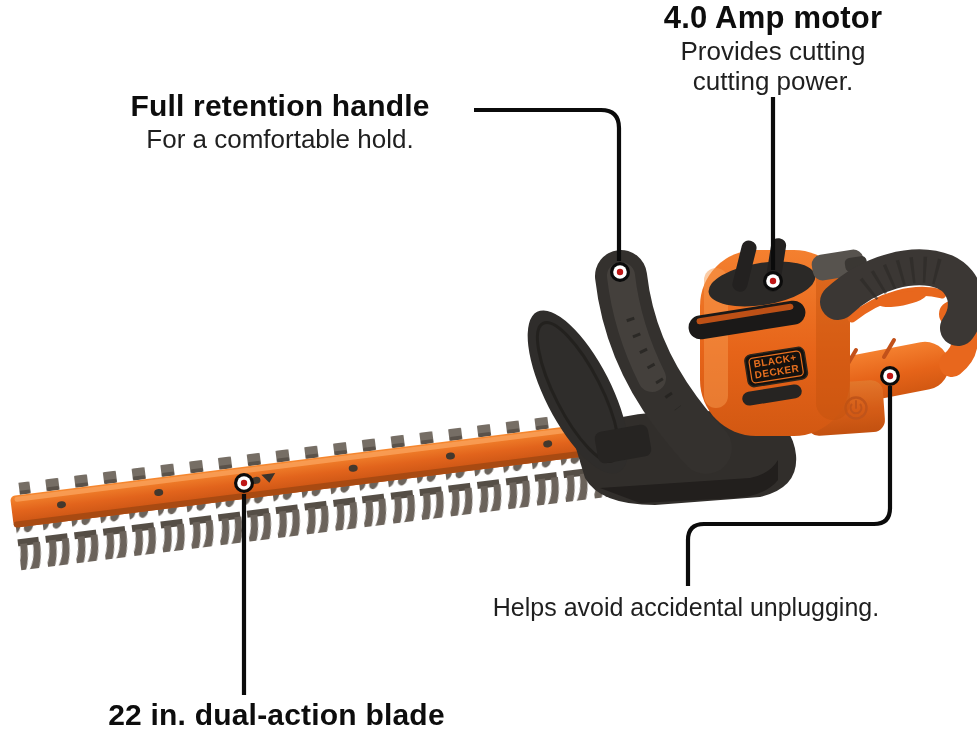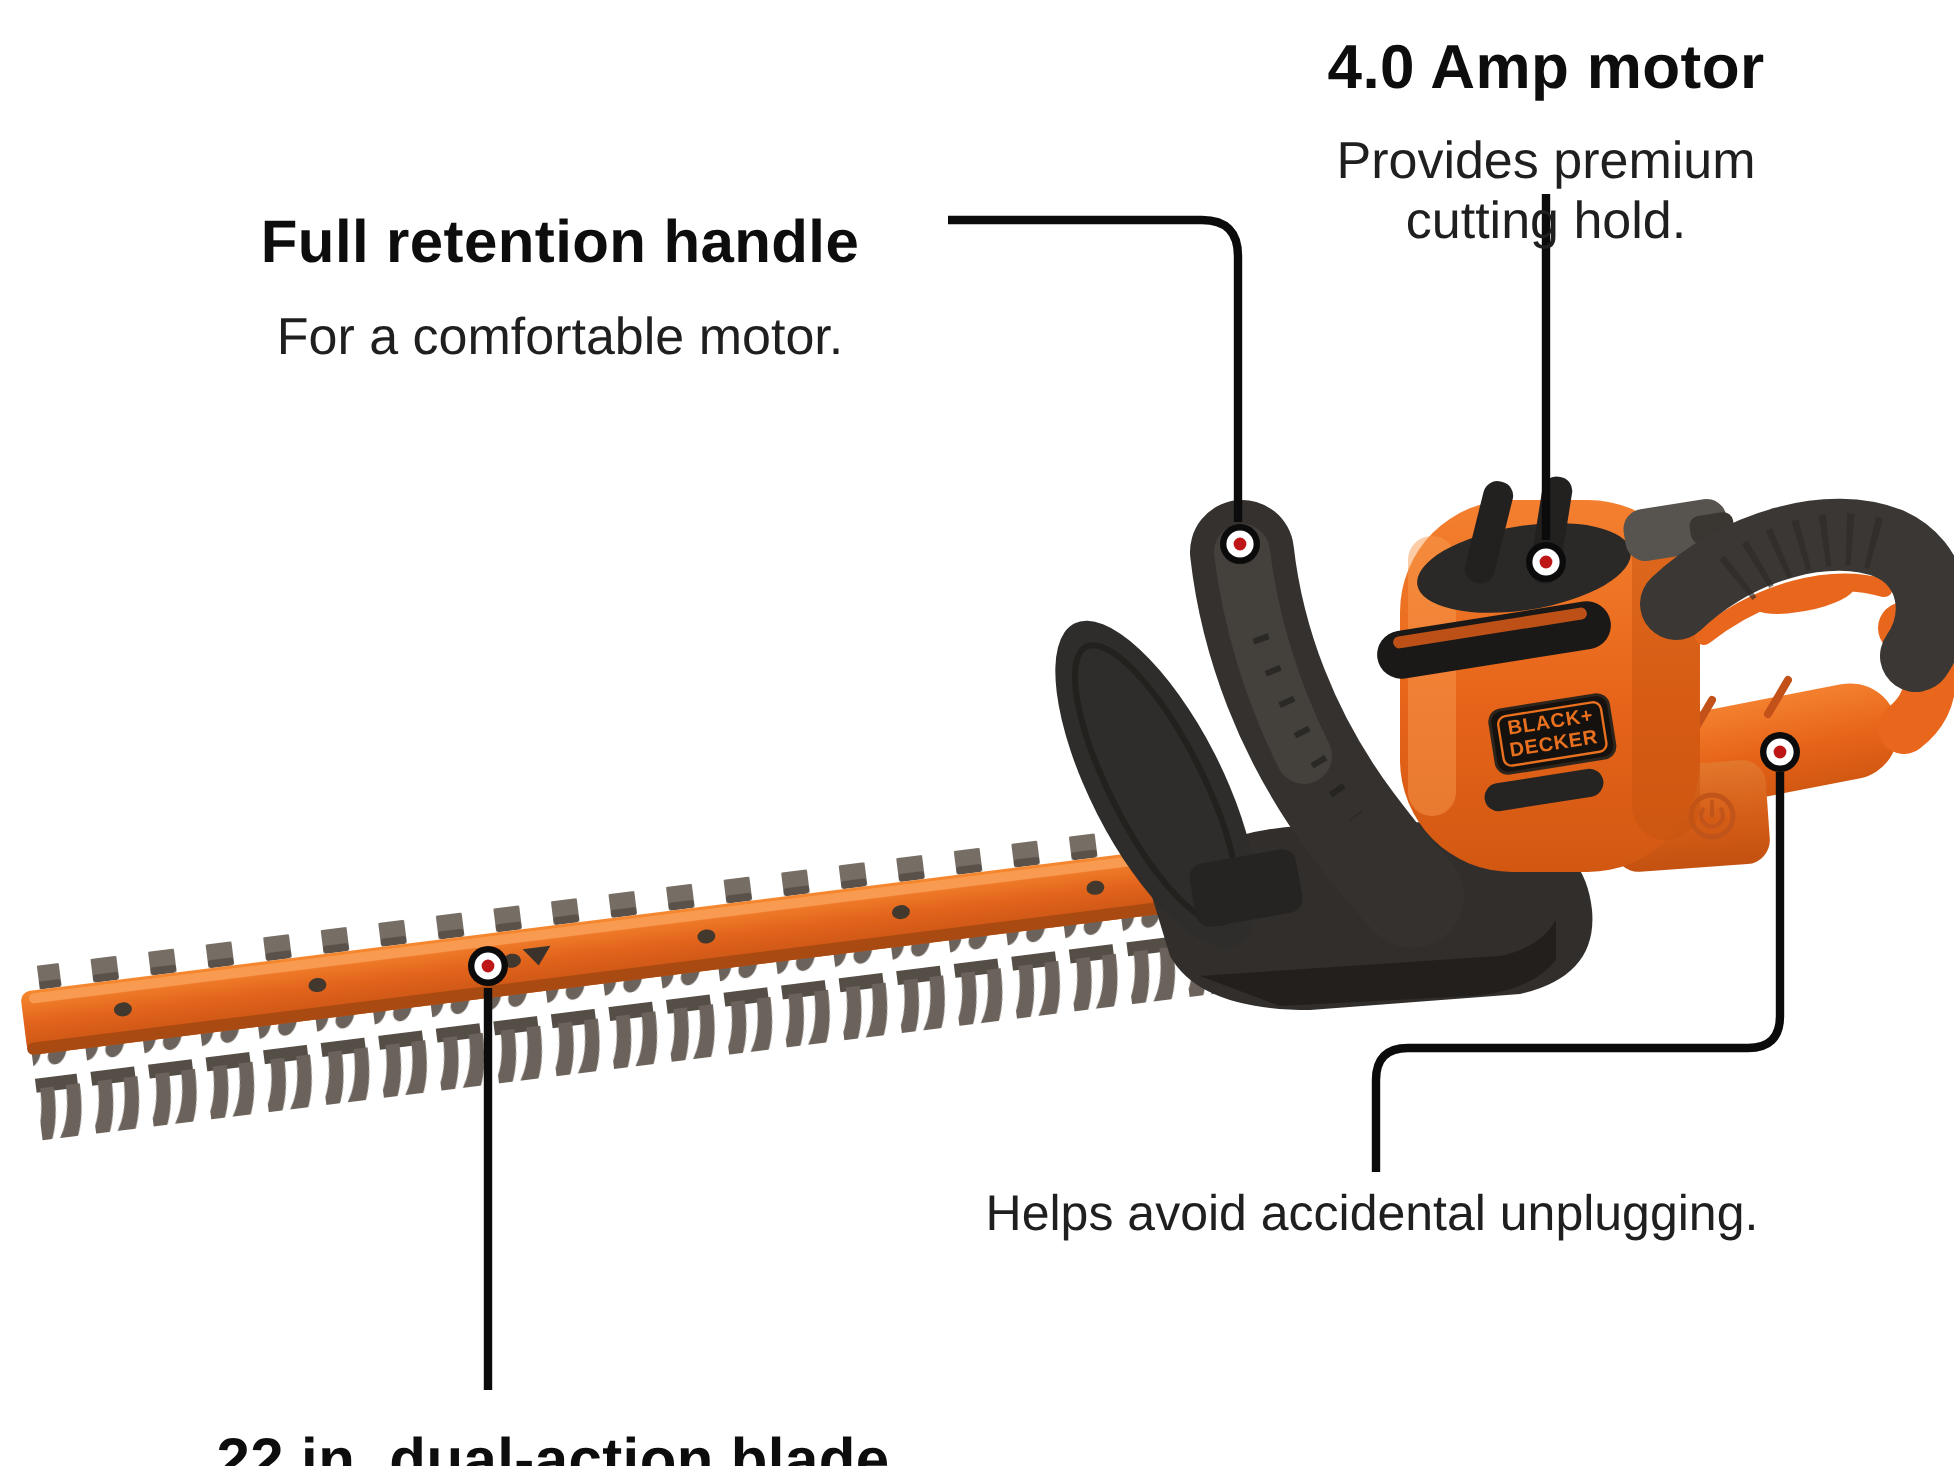--- a/index.html
+++ b/index.html
@@ -5,21 +5,21 @@
   html,body{margin:0;padding:0;}
   body{
     width:977px;height:733px;position:relative;overflow:hidden;
     background:var(--background,#fff);
     font-family:"Liberation Sans",sans-serif;
   }
   .stage{position:absolute;inset:0;}
   svg.art{position:absolute;left:0;top:0;}
   .callout{position:absolute;text-align:center;}
   .callout h2{
-    margin:16px;font-size:30px;line-height:1.08;font-weight:700;
+    margin:0;font-size:30px;line-height:1.08;font-weight:700;
     color:var(--heading-text,#0d0d0d);letter-spacing:.2px;
   }
   .callout.amp h2{font-size:31px;}
   .callout p{
     margin:3px auto 0;font-size:26px;line-height:1.12;font-weight:400;
     color:var(--desc-text,#1f1f1f);
   }
   .callout.amp p{width:252px;}
   .callout.cord p{font-size:25px;text-align:center;}
 </style>
@@ -155,26 +155,26 @@
       <g>
         <circle cx="890" cy="376" r="10" fill="#0B0B0B"></circle>
           <circle cx="890" cy="376" r="6.8" fill="#fff"></circle>
         <circle cx="890" cy="376" r="3.2" fill="var(--marker-red,#BE1616)"></circle>
       </g>
     </g>
   </svg>
 
   <div class="callout amp" style="left:608px;top:1px;width:330px;">
     <h2>4.0 Amp motor</h2>
-    <p>Provides premium cutting hold.</p>
+    <p>Provides cutting cutting power.</p>
   </div>
 
   <div class="callout" style="left:88px;top:90px;width:384px;">
     <h2>Full retention handle</h2>
-    <p>For a comfortable motor.</p>
+    <p>For a comfortable hold.</p>
   </div>
 
   <div class="callout cord" style="left:462px;top:590px;width:448px;">
     <p>Helps avoid accidental unplugging.</p>
   </div>
 
   <div class="callout" style="left:84px;top:699px;width:385px;">
     <h2>22 in. dual-action blade</h2>
   </div>
 

